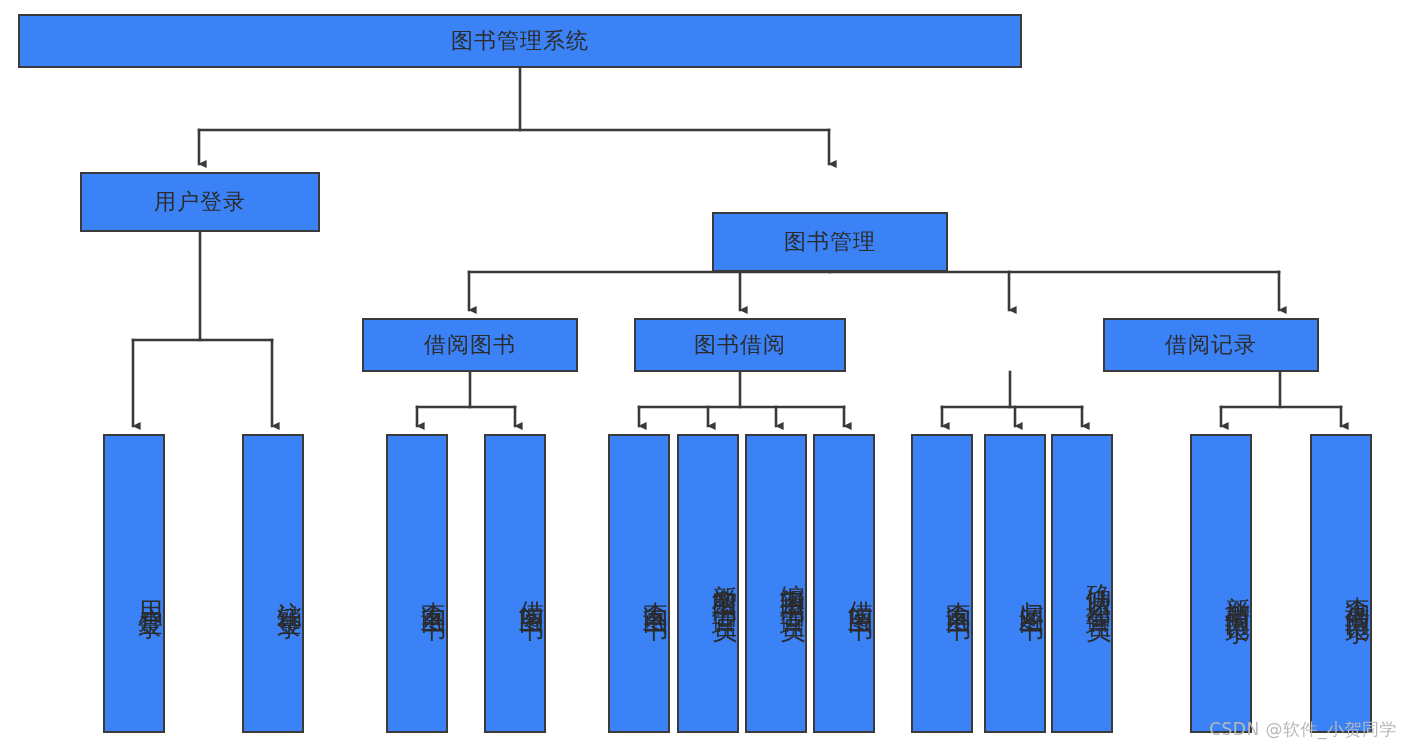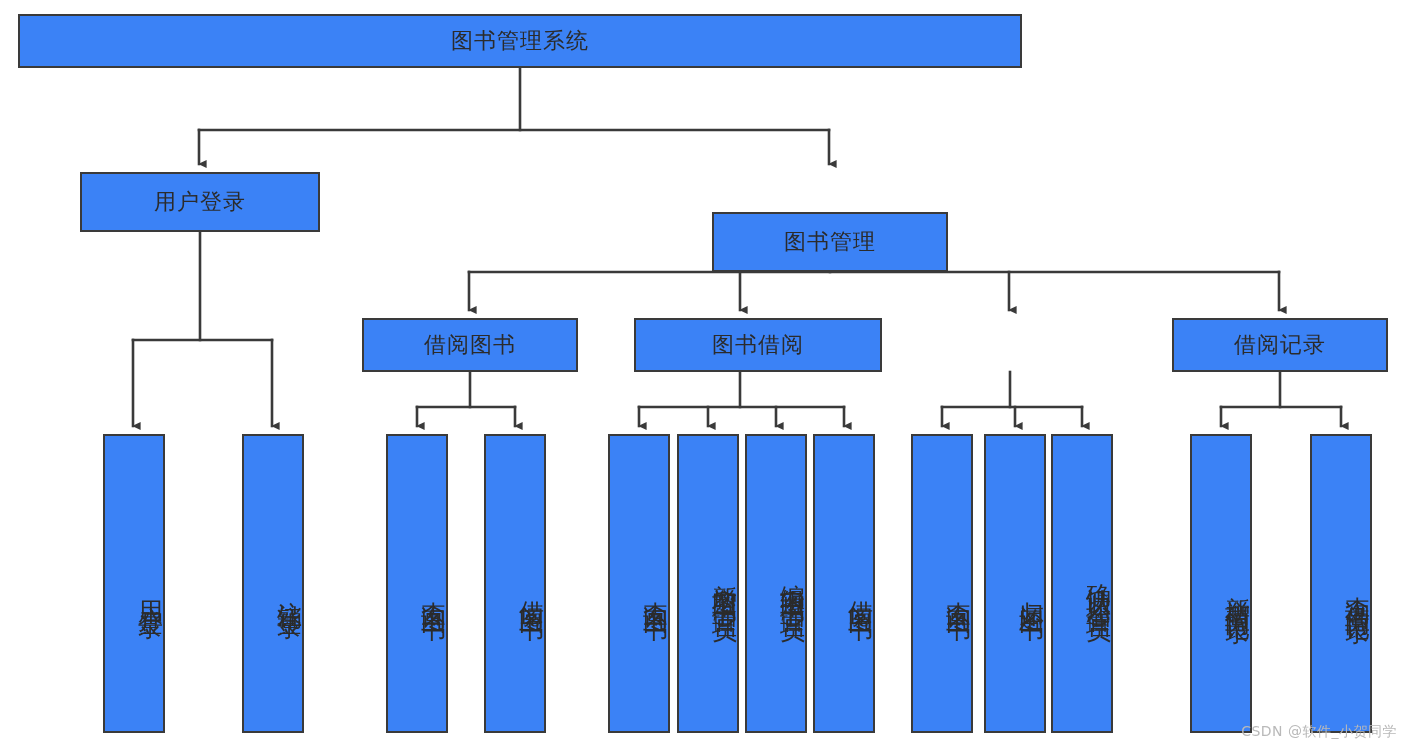--- a/index.html
+++ b/index.html
@@ -52,21 +52,21 @@
   .node.vert .vtext {
     writing-mode: vertical-rl;
     text-orientation: upright;
     line-height: 1.0;
     white-space: nowrap;
   }
   #watermark {
     position: absolute;
     right: 8px;
     bottom: 6px;
-    font-size: 14px;
+    font-size: 17px;
     color: #b9b9b9;
     letter-spacing: 0.5px;
     user-select: none;
   }
 </style>
 </head>
 <body>
 
 <div id="diagram-root">
 
@@ -129,26 +129,26 @@
   </div>
 
   <div class="node horiz" style="left:712px; top:172px; width:236px; height:60px;margin-top:40px;">
     <span>图书管理</span>
   </div>
 
   <div class="node horiz" style="left:362px; top:318px; width:216px; height:54px;">
     <span>借阅图书</span>
   </div>
 
-  <div class="node horiz" style="left:634px; top:318px; width:248px; height:54px;">
+  <div class="node horiz" style="left:634px; top:318px; width:212px; height:54px;">
     <span>图书借阅</span>
   </div>
 
 
-  <div class="node horiz" style="left:1172px; top:318px; width:216px; height:54px;">
+  <div class="node horiz" style="left:1103px; top:318px; width:216px; height:54px;">
     <span>借阅记录</span>
   </div>
 
   <div class="node vert" style="left:103px; top:434px; width:62px; height:299px;">
     <span class="vtext">用户登录</span>
   </div>
 
   <div class="node vert" style="left:242px; top:434px; width:62px; height:299px;">
     <span class="vtext">注销登录</span>
   </div>

